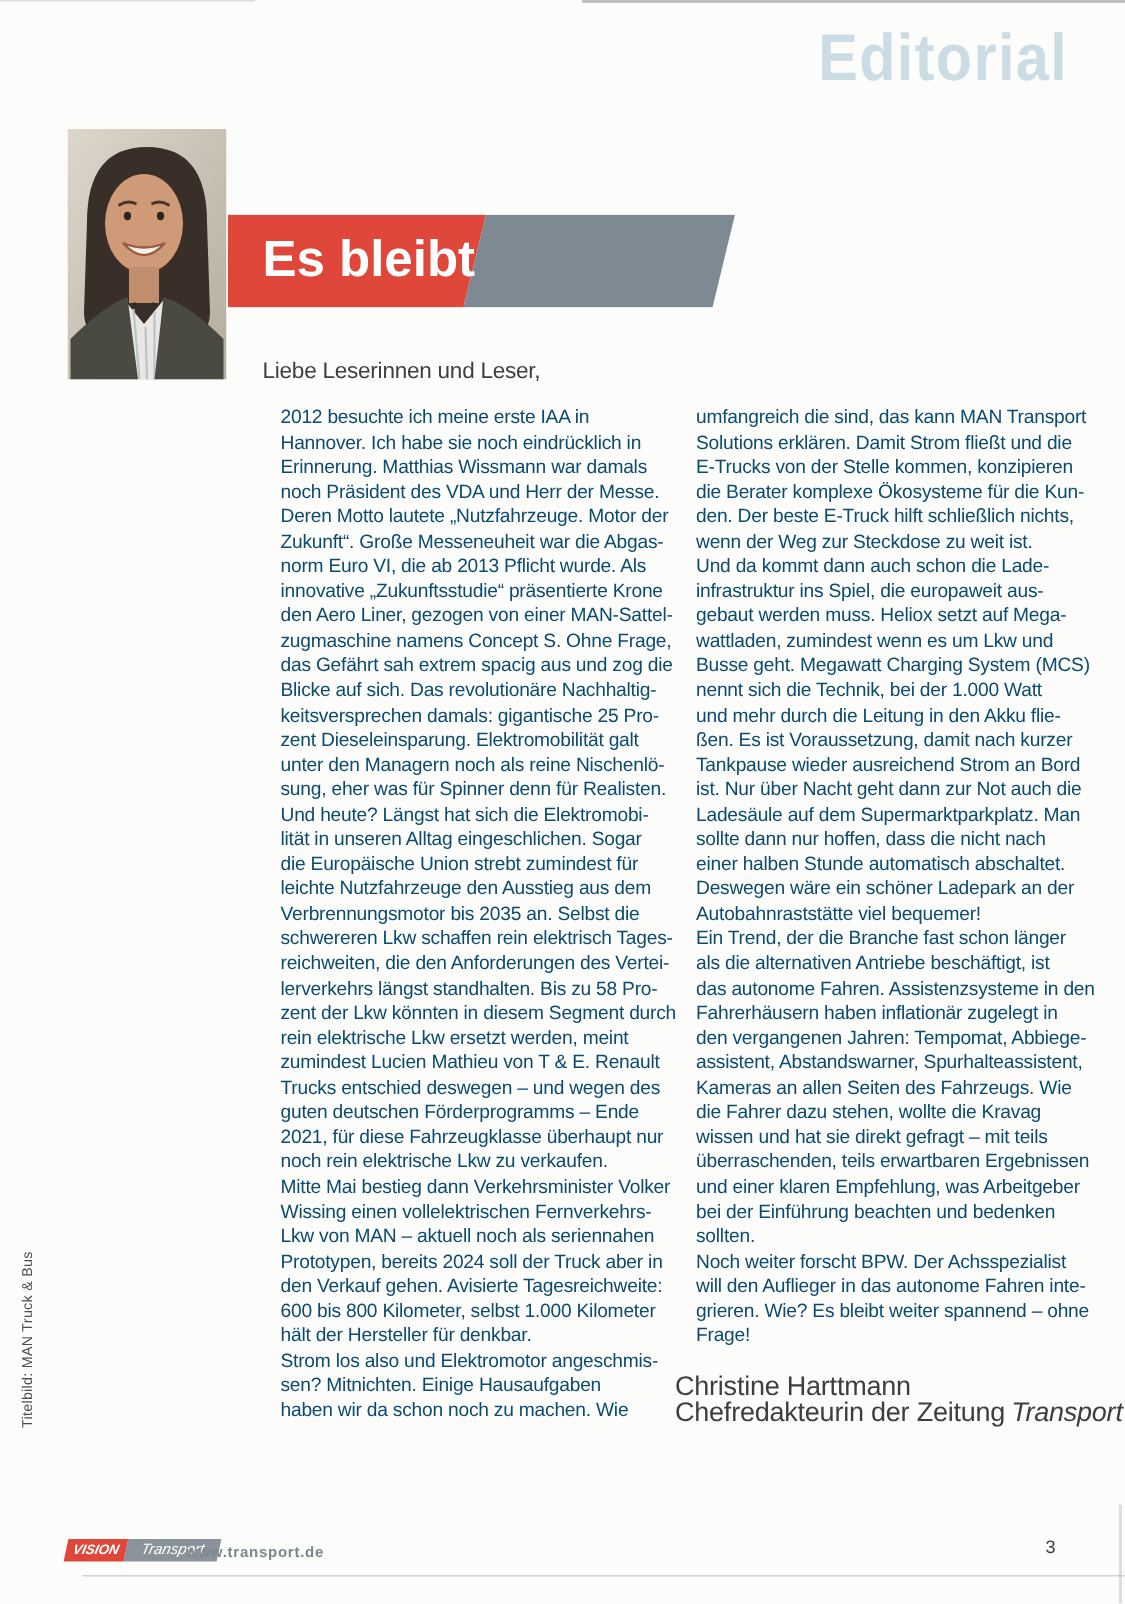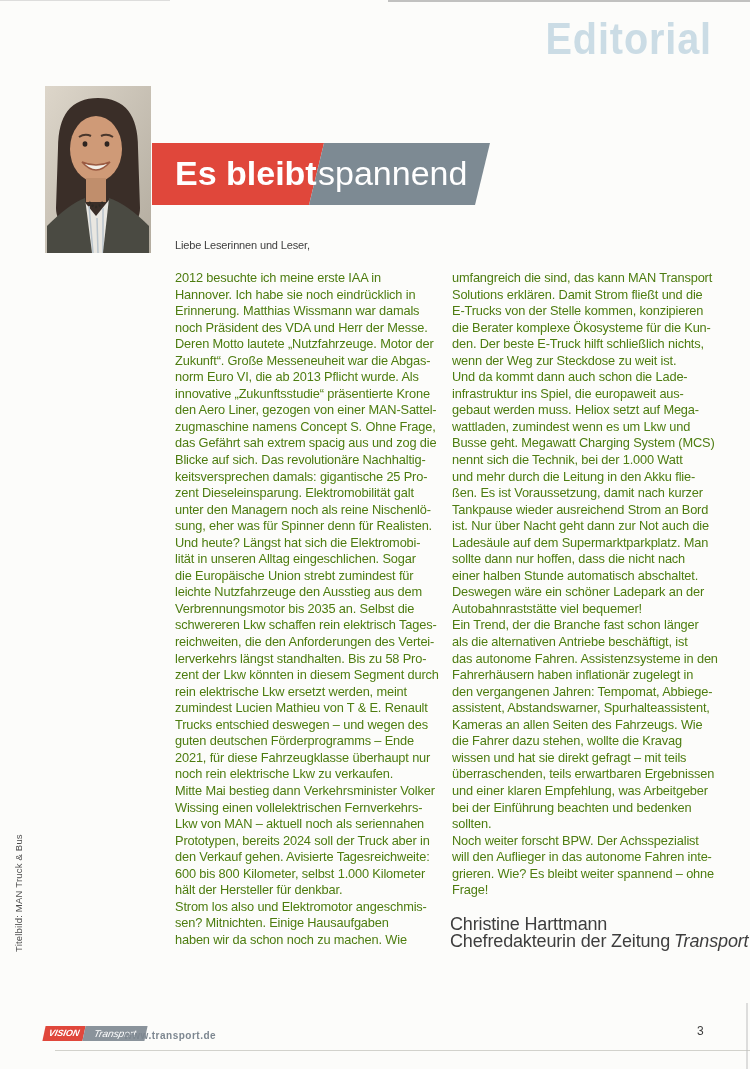--- a/index.html
+++ b/index.html
@@ -34,26 +34,26 @@
   }
   .banner-text{
     position:absolute;top:0;height:62px;line-height:60px;
     color:#ffffff;font-size:34px;white-space:nowrap;
   }
   .banner-text.t1{left:23px;font-weight:bold;}
   .banner-text.t2{left:166px;}
 
   .salutation{
     position:absolute;left:175px;top:239px;
-    font-size:11px;color:#3e3e3e;letter-spacing:-0.15px;
+    font-size:15px;color:#3e3e3e;letter-spacing:-0.15px;
   }
   .column{
     position:absolute;top:270px;width:280px;
-    font-size:12.8px;line-height:16.55px;color:#4d7c0f;
-    letter-spacing:-0.15px;white-space:pre;
+    font-size:12.8px;line-height:16.55px;color:#0c4a6e;
+    letter-spacing:-0.15px;white-space:pre;margin-left:12px;
   }
   .col-left{left:175px;}
   .col-right{left:452px;}
 
   .signature{
     position:absolute;left:450px;top:916px;
     font-size:18px;line-height:16.55px;color:#3e3e3e;letter-spacing:-0.15px;
   }
   .signature .pub{font-style:italic;margin-left:4px;}
 
@@ -108,21 +108,20 @@
     <path d="M2,167 L2,140 Q24,118 40,112 L47,167 Z" fill="#4a4a42"></path>
     <path d="M104,167 L104,140 Q82,118 64,112 L58,167 Z" fill="#4a4a42"></path>
     <path d="M44,116 Q51,126 58,116" stroke="#2e2a24" stroke-width="2.5" fill="none" stroke-dasharray="2 2"></path>
   </svg>
 </div>
 
 <div class="banner">
   <div class="banner-red"></div>
   <div class="banner-gray"></div>
   <span class="banner-text t1">Es bleibt</span>
-  <span class="banner-text t2">spannend</span>
 </div>
 
 <div class="salutation">Liebe Leserinnen und Leser,</div>
 
 <div class="column col-left">2012 besuchte ich meine erste IAA in
 Hannover. Ich habe sie noch eindrücklich in
 Erinnerung. Matthias Wissmann war damals
 noch Präsident des VDA und Herr der Messe.
 Deren Motto lautete „Nutzfahrzeuge. Motor der
 Zukunft“. Große Messeneuheit war die Abgas-

